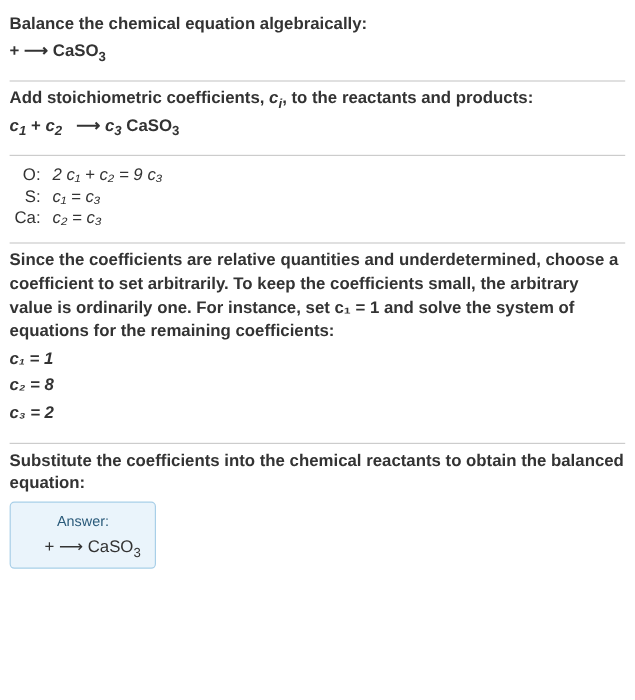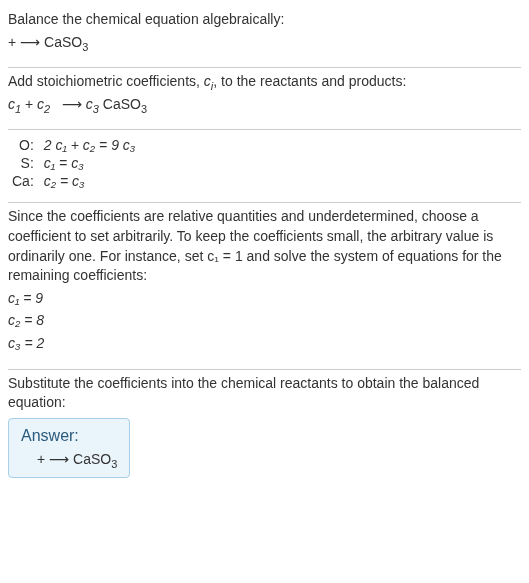--- a/index.html
+++ b/index.html
@@ -19,20 +19,21 @@
       padding: 4px 0 12px 0;
     }
     .divider {
       border: none;
       border-top: 1px solid #ccc;
       margin: 0;
     }
     .line {
       margin-bottom: 3px;
       line-height: 1.4;
+      font-weight: bold;
     }
     .formula {
       font-family: Arial, sans-serif;
     }
     sub {
       font-size: 11px;
       vertical-align: sub;
       line-height: 0;
     }
     .italic {
@@ -55,23 +56,24 @@
     }
     .answer-box {
       display: inline-block;
       background: #eaf4fb;
       border: 1px solid #a8cfe8;
       border-radius: 4px;
       padding: 8px 12px 10px 12px;
       margin-top: 2px;
     }
     .answer-label {
-      font-size: 16px;
+      font-size: 12px;
       color: #2a5a7a;
       margin-bottom: 6px;
+      text-align: center;
     }
     .answer-content {
       font-size: 14px;
       padding-left: 16px;
     }
   </style>
 </head>
 <body>
 
 <div class="section">
@@ -118,21 +120,21 @@
       <td class="italic">c₂ = c₃</td>
     </tr>
   </tbody>
     </table>
 </div>
 
 <hr class="divider">
 
 <div class="section">
   <div class="line">Since the coefficients are relative quantities and underdetermined, choose a coefficient to set arbitrarily. To keep the coefficients small, the arbitrary value is ordinarily one. For instance, set c₁ = 1 and solve the system of equations for the remaining coefficients:</div>
-  <div class="line italic">c₁ = 9</div>
+  <div class="line italic">c₁ = 1</div>
   <div class="line italic">c₂ = 8</div>
   <div class="line italic">c₃ = 2</div>
 </div>
 
 <hr class="divider">
 
 <div class="section">
   <div class="line">Substitute the coefficients into the chemical reactants to obtain the balanced equation:</div>
   <div class="answer-box">
     <div class="answer-label">Answer:</div>

